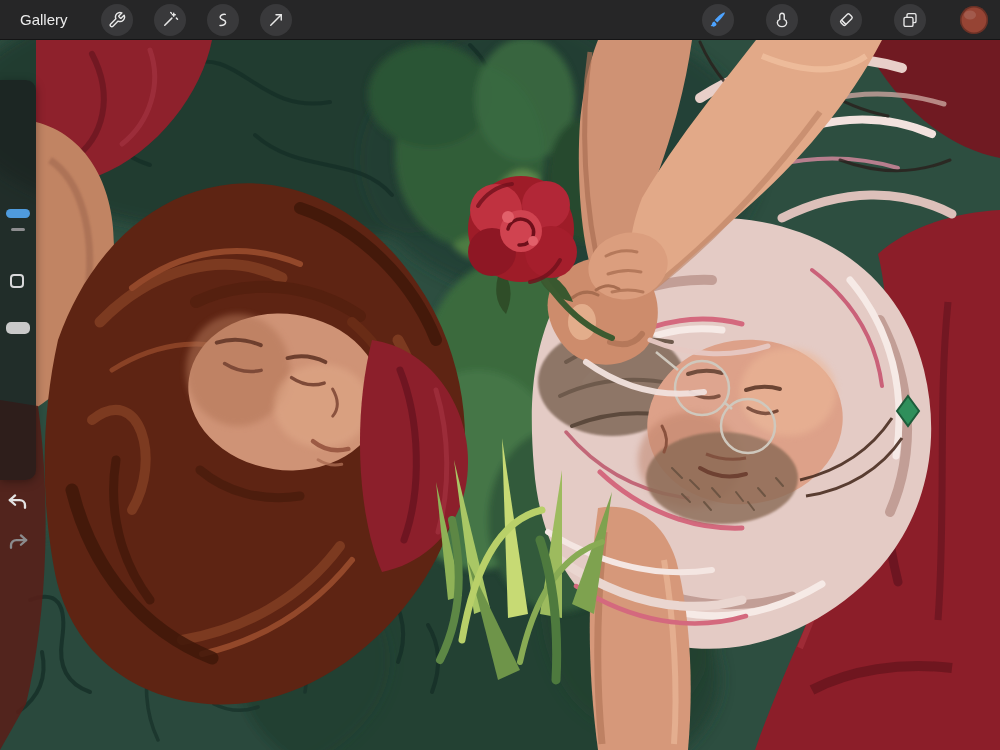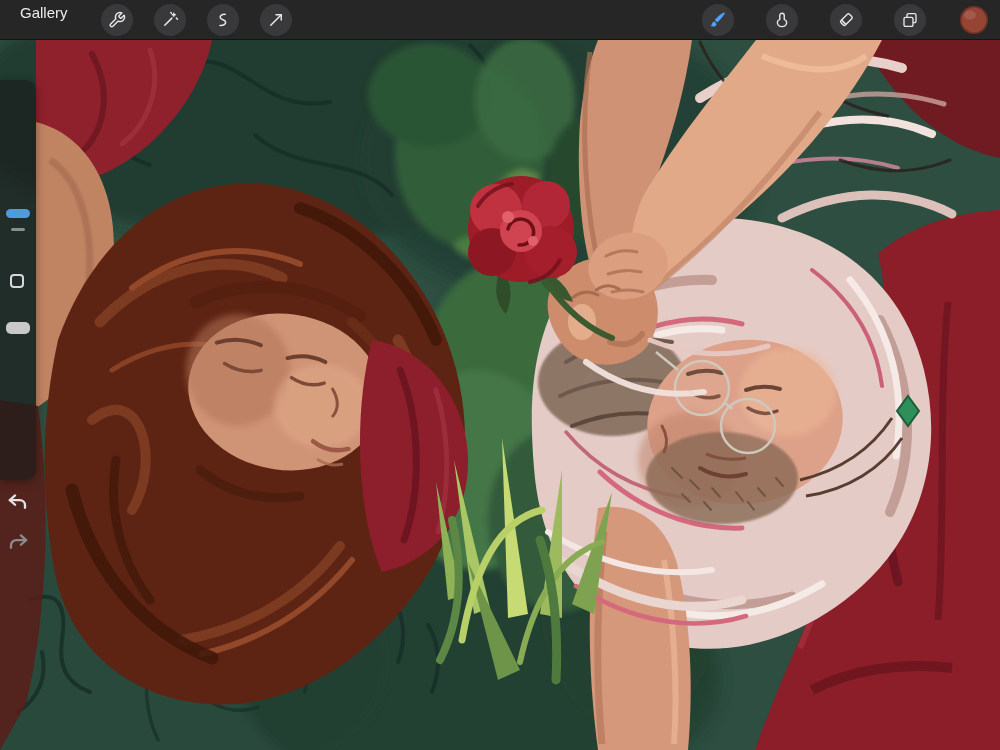--- a/index.html
+++ b/index.html
@@ -3,21 +3,21 @@
 <meta charset="utf-8">
 <style>
   html,body{margin:0;padding:0}
   body{width:1000px;height:750px;overflow:hidden;background:#000;
        font-family:"Liberation Sans",sans-serif;position:relative}
 
   
   .topbar{position:absolute;top:0;left:0;width:1000px;height:40px;
           background:#262627;display:flex;align-items:center;z-index:30;
           box-sizing:border-box;border-bottom:1px solid rgba(0,0,0,.45)}
-  .tb-left{display:flex;gap:21px;padding-left:20px}
+  .tb-left{display:flex;align-items:center;gap:21px;padding-left:20px}
   .tb-right{margin-left:auto;display:flex;align-items:center;gap:32px;padding-right:10px}
   .gallery{color:#ececec;font-size:15px;margin-right:12px;cursor:default;user-select:none}
   button.tool{width:32px;height:32px;border-radius:50%;background:#39393b;border:none;
               padding:0;display:flex;align-items:center;justify-content:center;cursor:pointer}
   button.swatch{width:32px;height:32px;border-radius:50%;background:none;border:none;
                 padding:0;display:flex;align-items:center;justify-content:center;cursor:pointer}
   .tool svg{display:block}
 
   
   .canvas{position:absolute;top:40px;left:0;width:1000px;height:710px;z-index:1}

